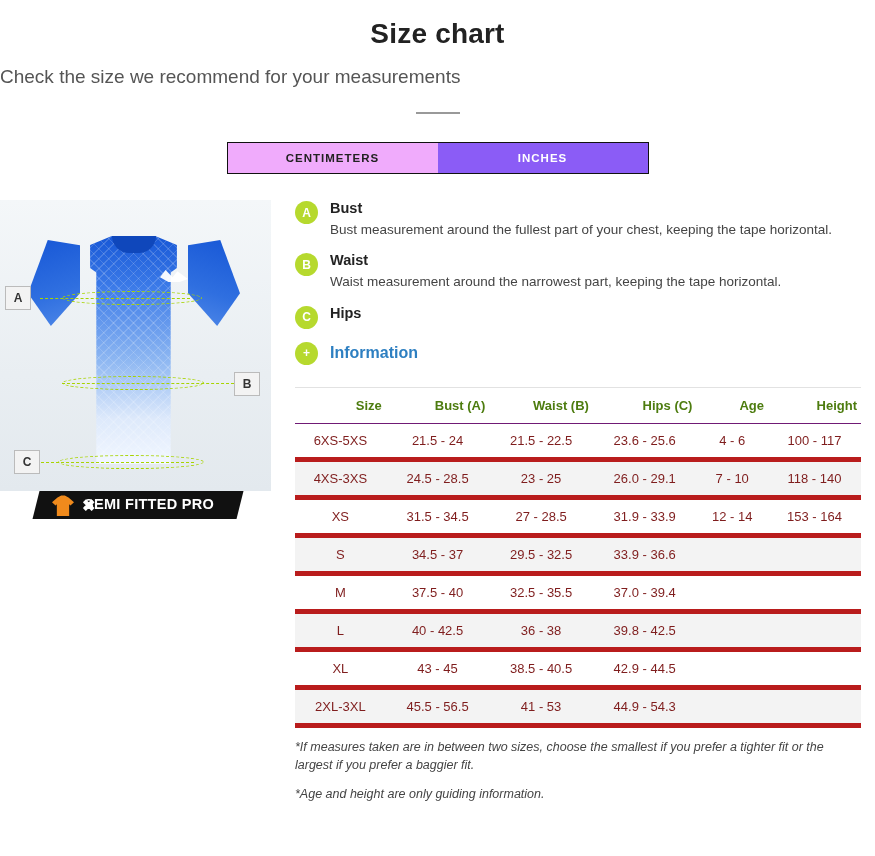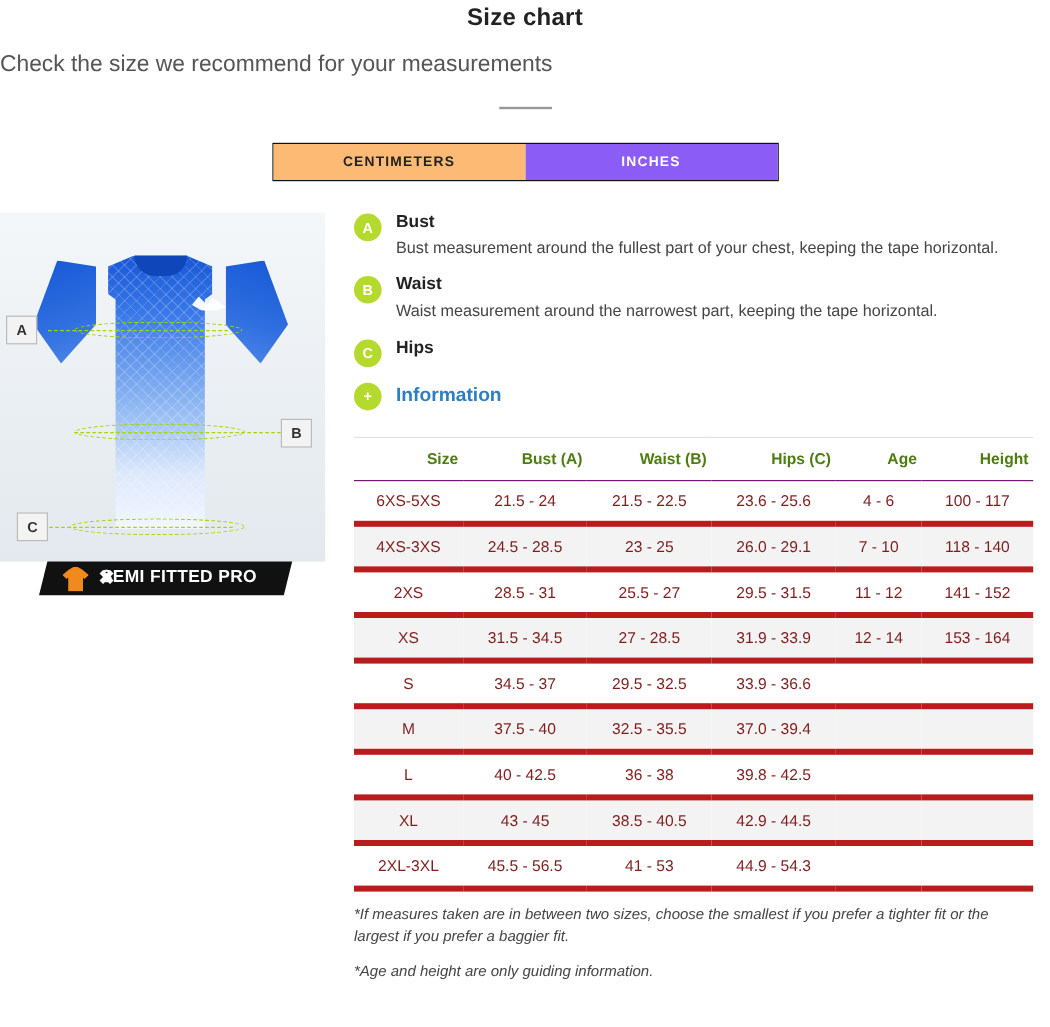--- a/index.html
+++ b/index.html
@@ -9,25 +9,25 @@
     height: 856px;
     background: #ffffff;
     font-family: "Liberation Sans", sans-serif;
     color: #333333;
     overflow: hidden;
     position: relative;
   }
 
   .page-title {
     text-align: center;
-    font-size: 20px;
+    font-size: 28px;
     font-weight: bold;
     color: #222222;
     margin: 0;
-    padding-top: 4px;
+    padding-top: 18px;
     letter-spacing: 0.2px;
   }
   .page-subtitle {
     text-align: left;
     font-size: 19px;
     color: #555555;
     margin: 0;
     padding-top: 16px;
     font-weight: normal;
   }
@@ -55,21 +55,21 @@
   }
   .unit-btn {
     flex: 1;
     display: flex;
     align-items: center;
     justify-content: center;
     font-size: 11.5px;
     font-weight: bold;
     letter-spacing: 1px;
     cursor: pointer;
-    background: #fdba74;
+    background: #f0abfc;
     color: #222222;
     user-select: none;
   }
   .unit-btn.active {
     background: #8b5cf6;
     color: #ffffff;
   }
 
   .content {
     display: flex;
@@ -399,28 +399,20 @@
         </tr>
         <tr>
           <td>4XS-3XS</td>
           <td>24.5 - 28.5</td>
           <td>23 - 25</td>
           <td>26.0 - 29.1</td>
           <td>7 - 10</td>
           <td>118 - 140</td>
         </tr>
         <tr>
-          <td>2XS</td>
-          <td>28.5 - 31</td>
-          <td>25.5 - 27</td>
-          <td>29.5 - 31.5</td>
-          <td>11 - 12</td>
-          <td>141 - 152</td>
-        </tr>
-        <tr>
           <td>XS</td>
           <td>31.5 - 34.5</td>
           <td>27 - 28.5</td>
           <td>31.9 - 33.9</td>
           <td>12 - 14</td>
           <td>153 - 164</td>
         </tr>
         <tr>
           <td>S</td>
           <td>34.5 - 37</td>

